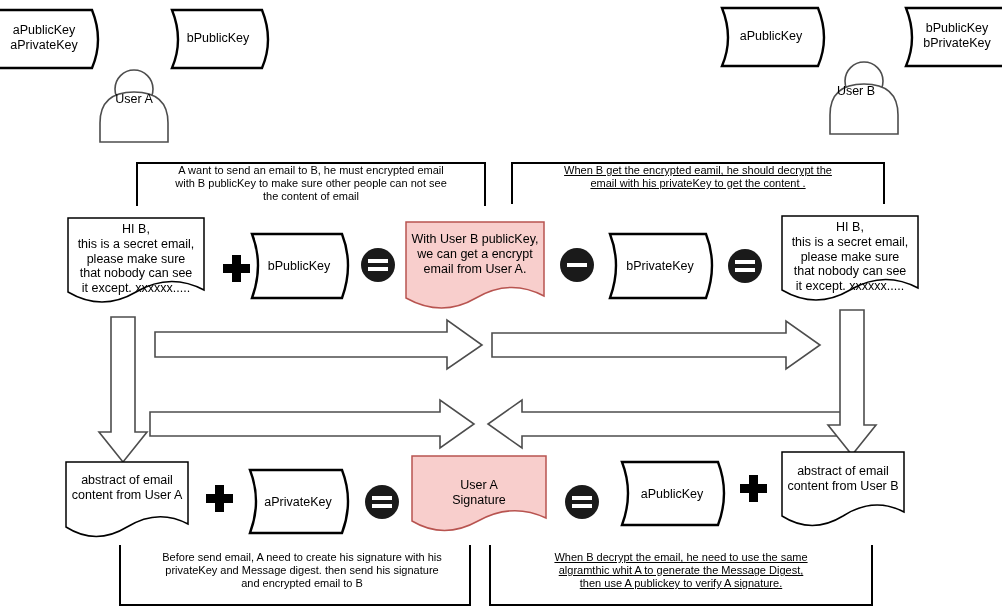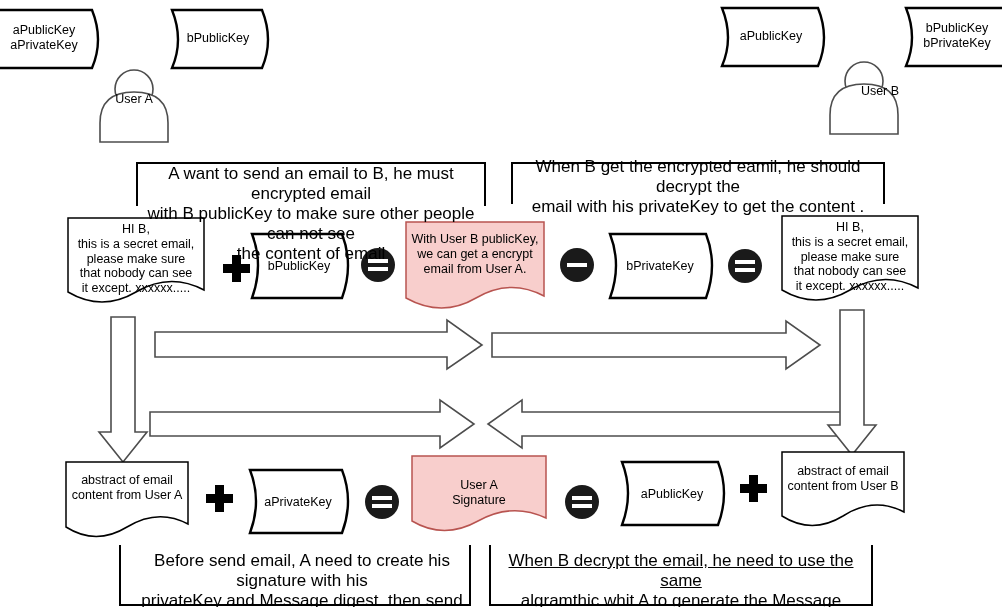--- a/index.html
+++ b/index.html
@@ -2,21 +2,21 @@
 <html><head>
 <meta charset="utf-8">
 <style>
   html,body{margin:0;padding:0;background:#ffffff;}
   body{width:1002px;height:607px;position:relative;overflow:hidden;
        font-family:"Liberation Sans","DejaVu Sans",sans-serif;color:#000;}
   #stage{position:absolute;left:0;top:0;width:1002px;height:516px;}
   svg.layer{position:absolute;left:0;top:0;width:1002px;height:607px;}
   .lbl{position:absolute;text-align:center;line-height:1.18;
        font-size:12.5px;color:#000;white-space:pre-line;}
-  .lbl.note{font-size:17px;}
+  .lbl.note{font-size:11px;}
   .center-box{display:flex;align-items:center;justify-content:center;}
 </style>
 </head>
 <body>
 
 <div id="stage">
 
   <svg class="layer" viewBox="0 0 1002 607">
     <defs>
       <g id="opcircle"></g>
@@ -101,26 +101,26 @@
   </svg>
 
   <div class="lbl center-box" style="left:-4px;top:14px;width:96px;height:48px;">aPublicKey
 aPrivateKey</div>
   <div class="lbl center-box" style="left:174px;top:14px;width:88px;height:48px;">bPublicKey</div>
   <div class="lbl center-box" style="left:724px;top:12px;width:94px;height:48px;">aPublicKey</div>
   <div class="lbl center-box" style="left:908px;top:12px;width:98px;height:48px;">bPublicKey
 bPrivateKey</div>
 
   <div class="lbl" style="left:94px;top:92px;width:80px;">User A</div>
-  <div class="lbl" style="left:840px;top:84px;width:80px;">User B</div>
+  <div class="lbl" style="left:816px;top:84px;width:80px;">User B</div>
 
   <div class="lbl note" style="left:140px;top:164px;width:342px;">A want to send an email to B, he must encrypted email
 with B publicKey to make sure other people can not see
 the content of email</div>
-  <div class="lbl note" style="left:515px;top:157px;width:366px;">When B get the encrypted eamil, he should decrypt the
+  <div class="lbl note" style="left:515px;top:164px;width:366px;text-decoration:underline;">When B get the encrypted eamil, he should decrypt the
 email with his privateKey to get the content .</div>
   <div class="lbl note" style="left:130px;top:551px;width:344px;">Before send email, A need to create his signature with his
 privateKey and Message digest. then send his signature
 and encrypted email to B</div>
   <div class="lbl note" style="left:493px;top:551px;width:376px;text-decoration:underline;">When B decrypt the email, he need to use the same
 algramthic whit A to generate the Message Digest,
 then use A publickey to verify A  signature.</div>
 
   <div class="lbl" style="left:70px;top:222px;width:132px;">HI B,
 this is a secret email,

